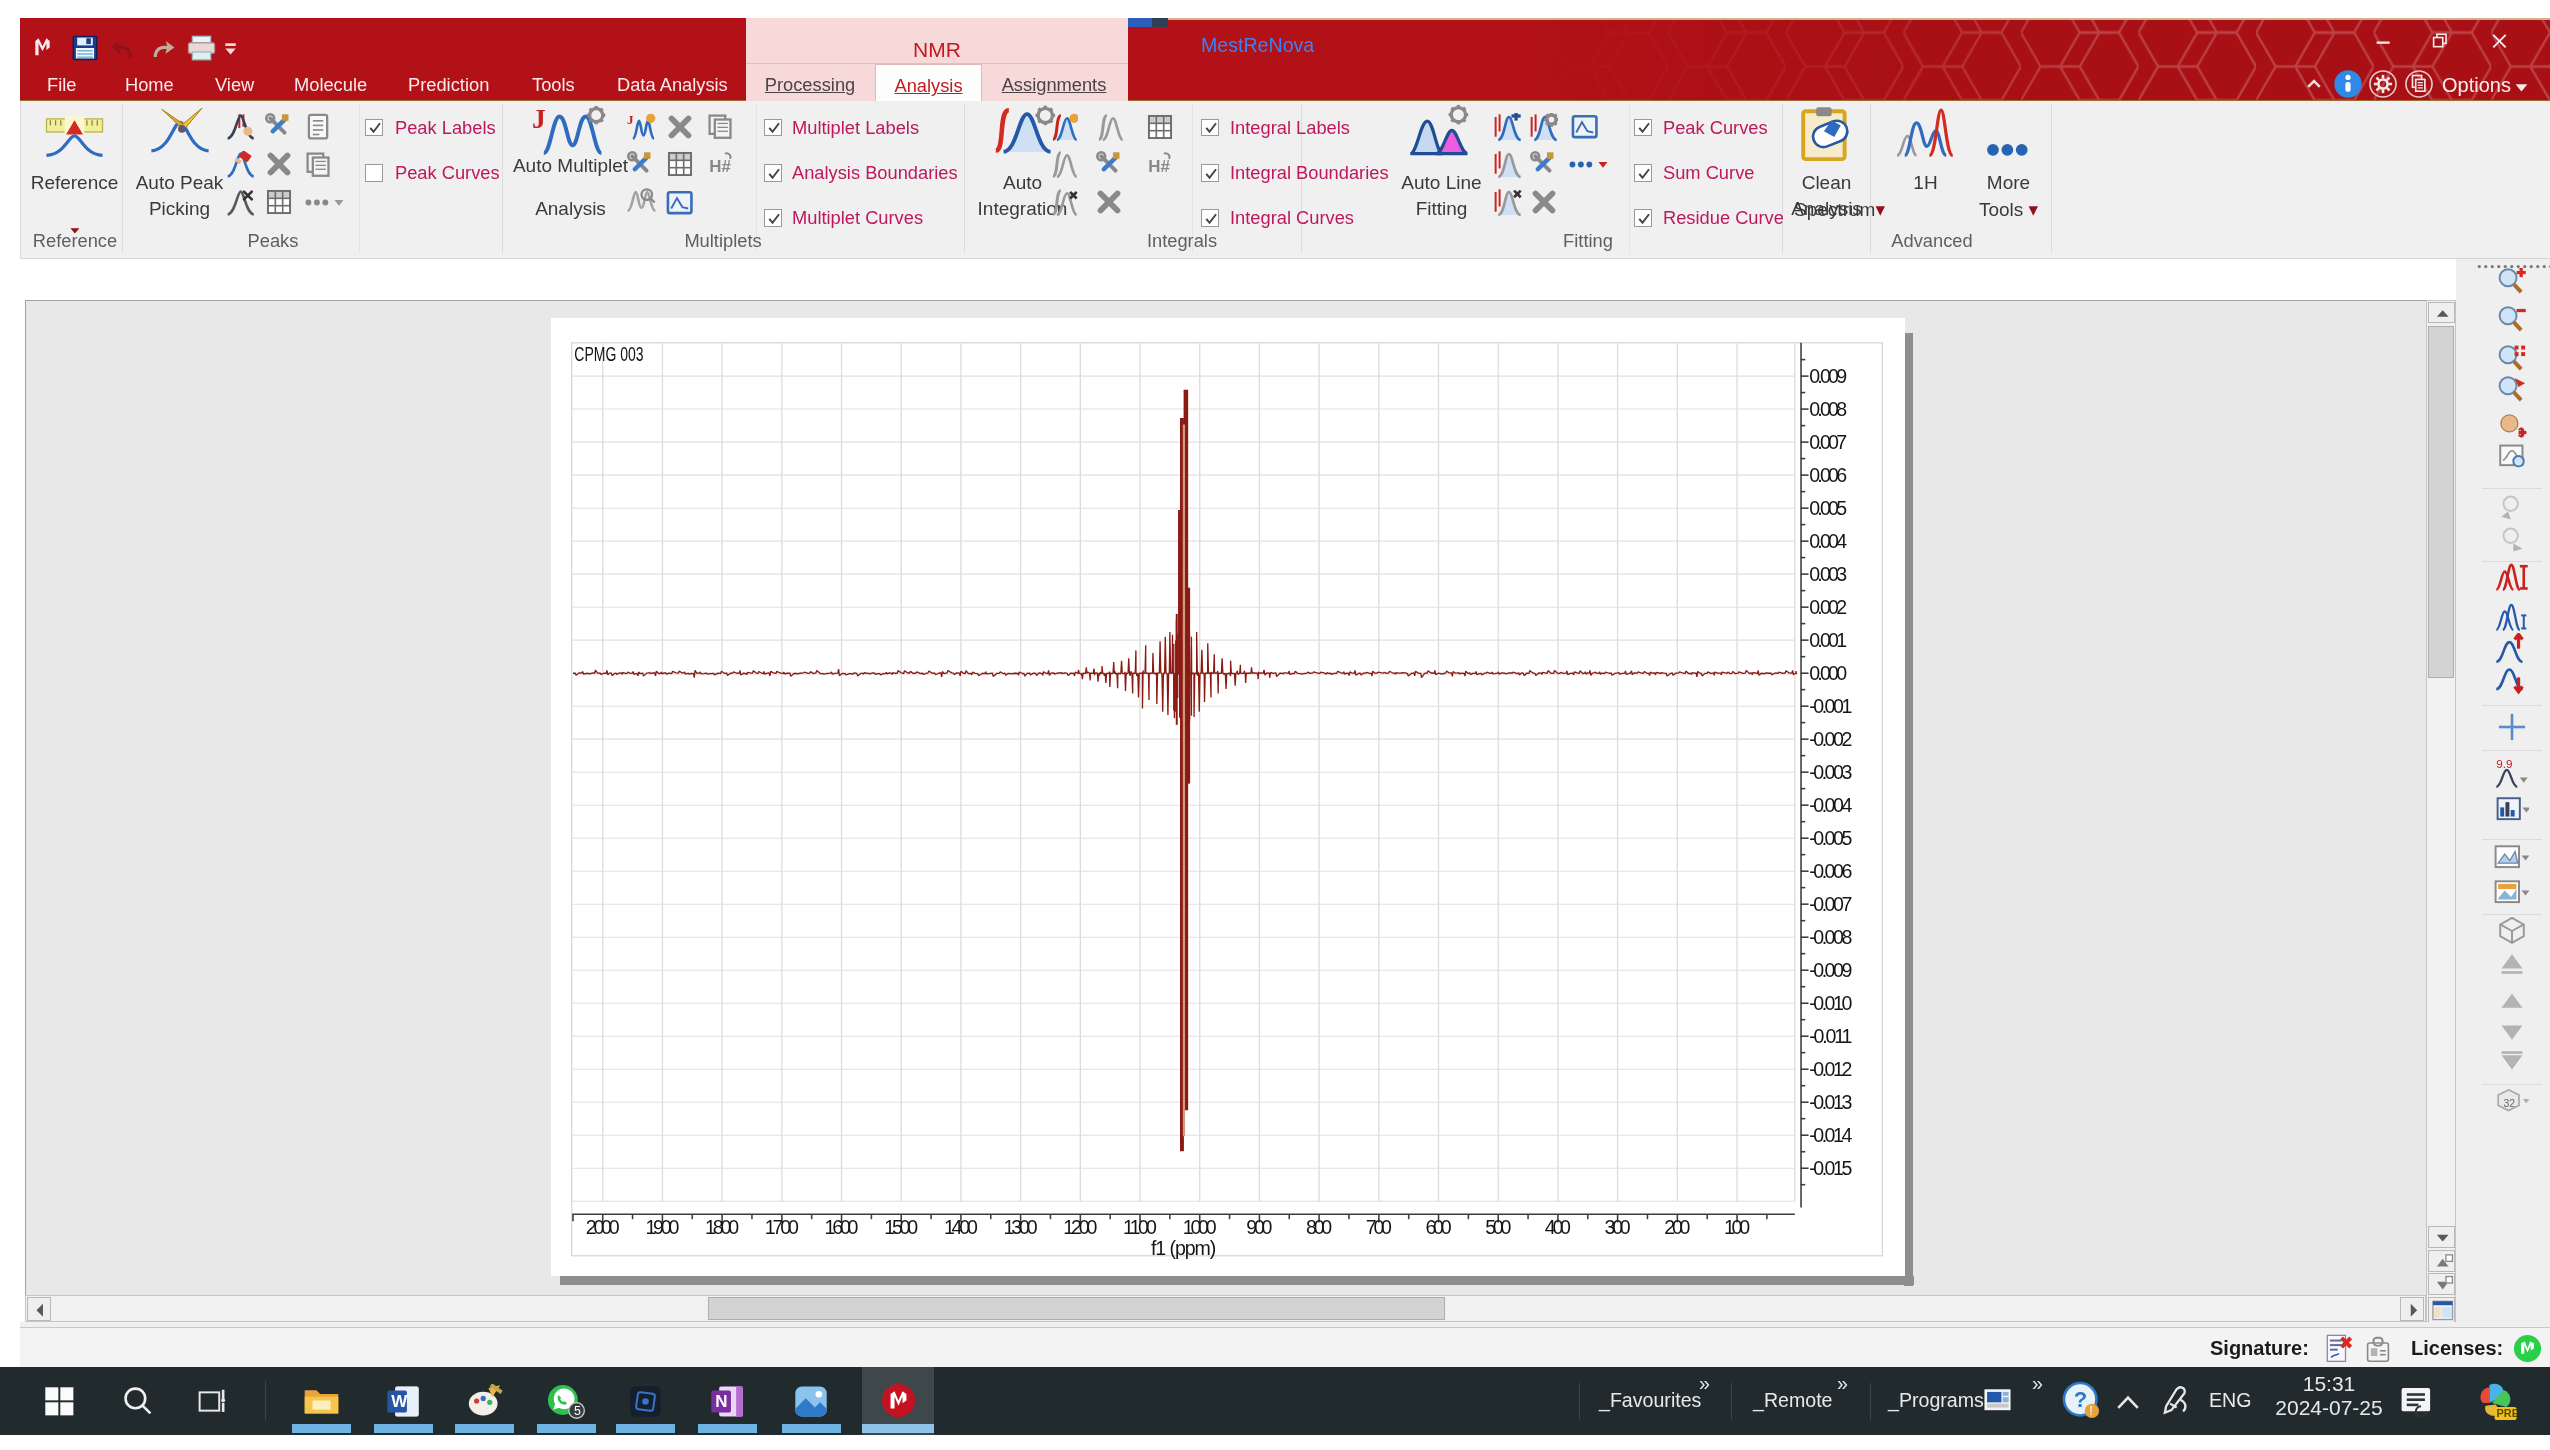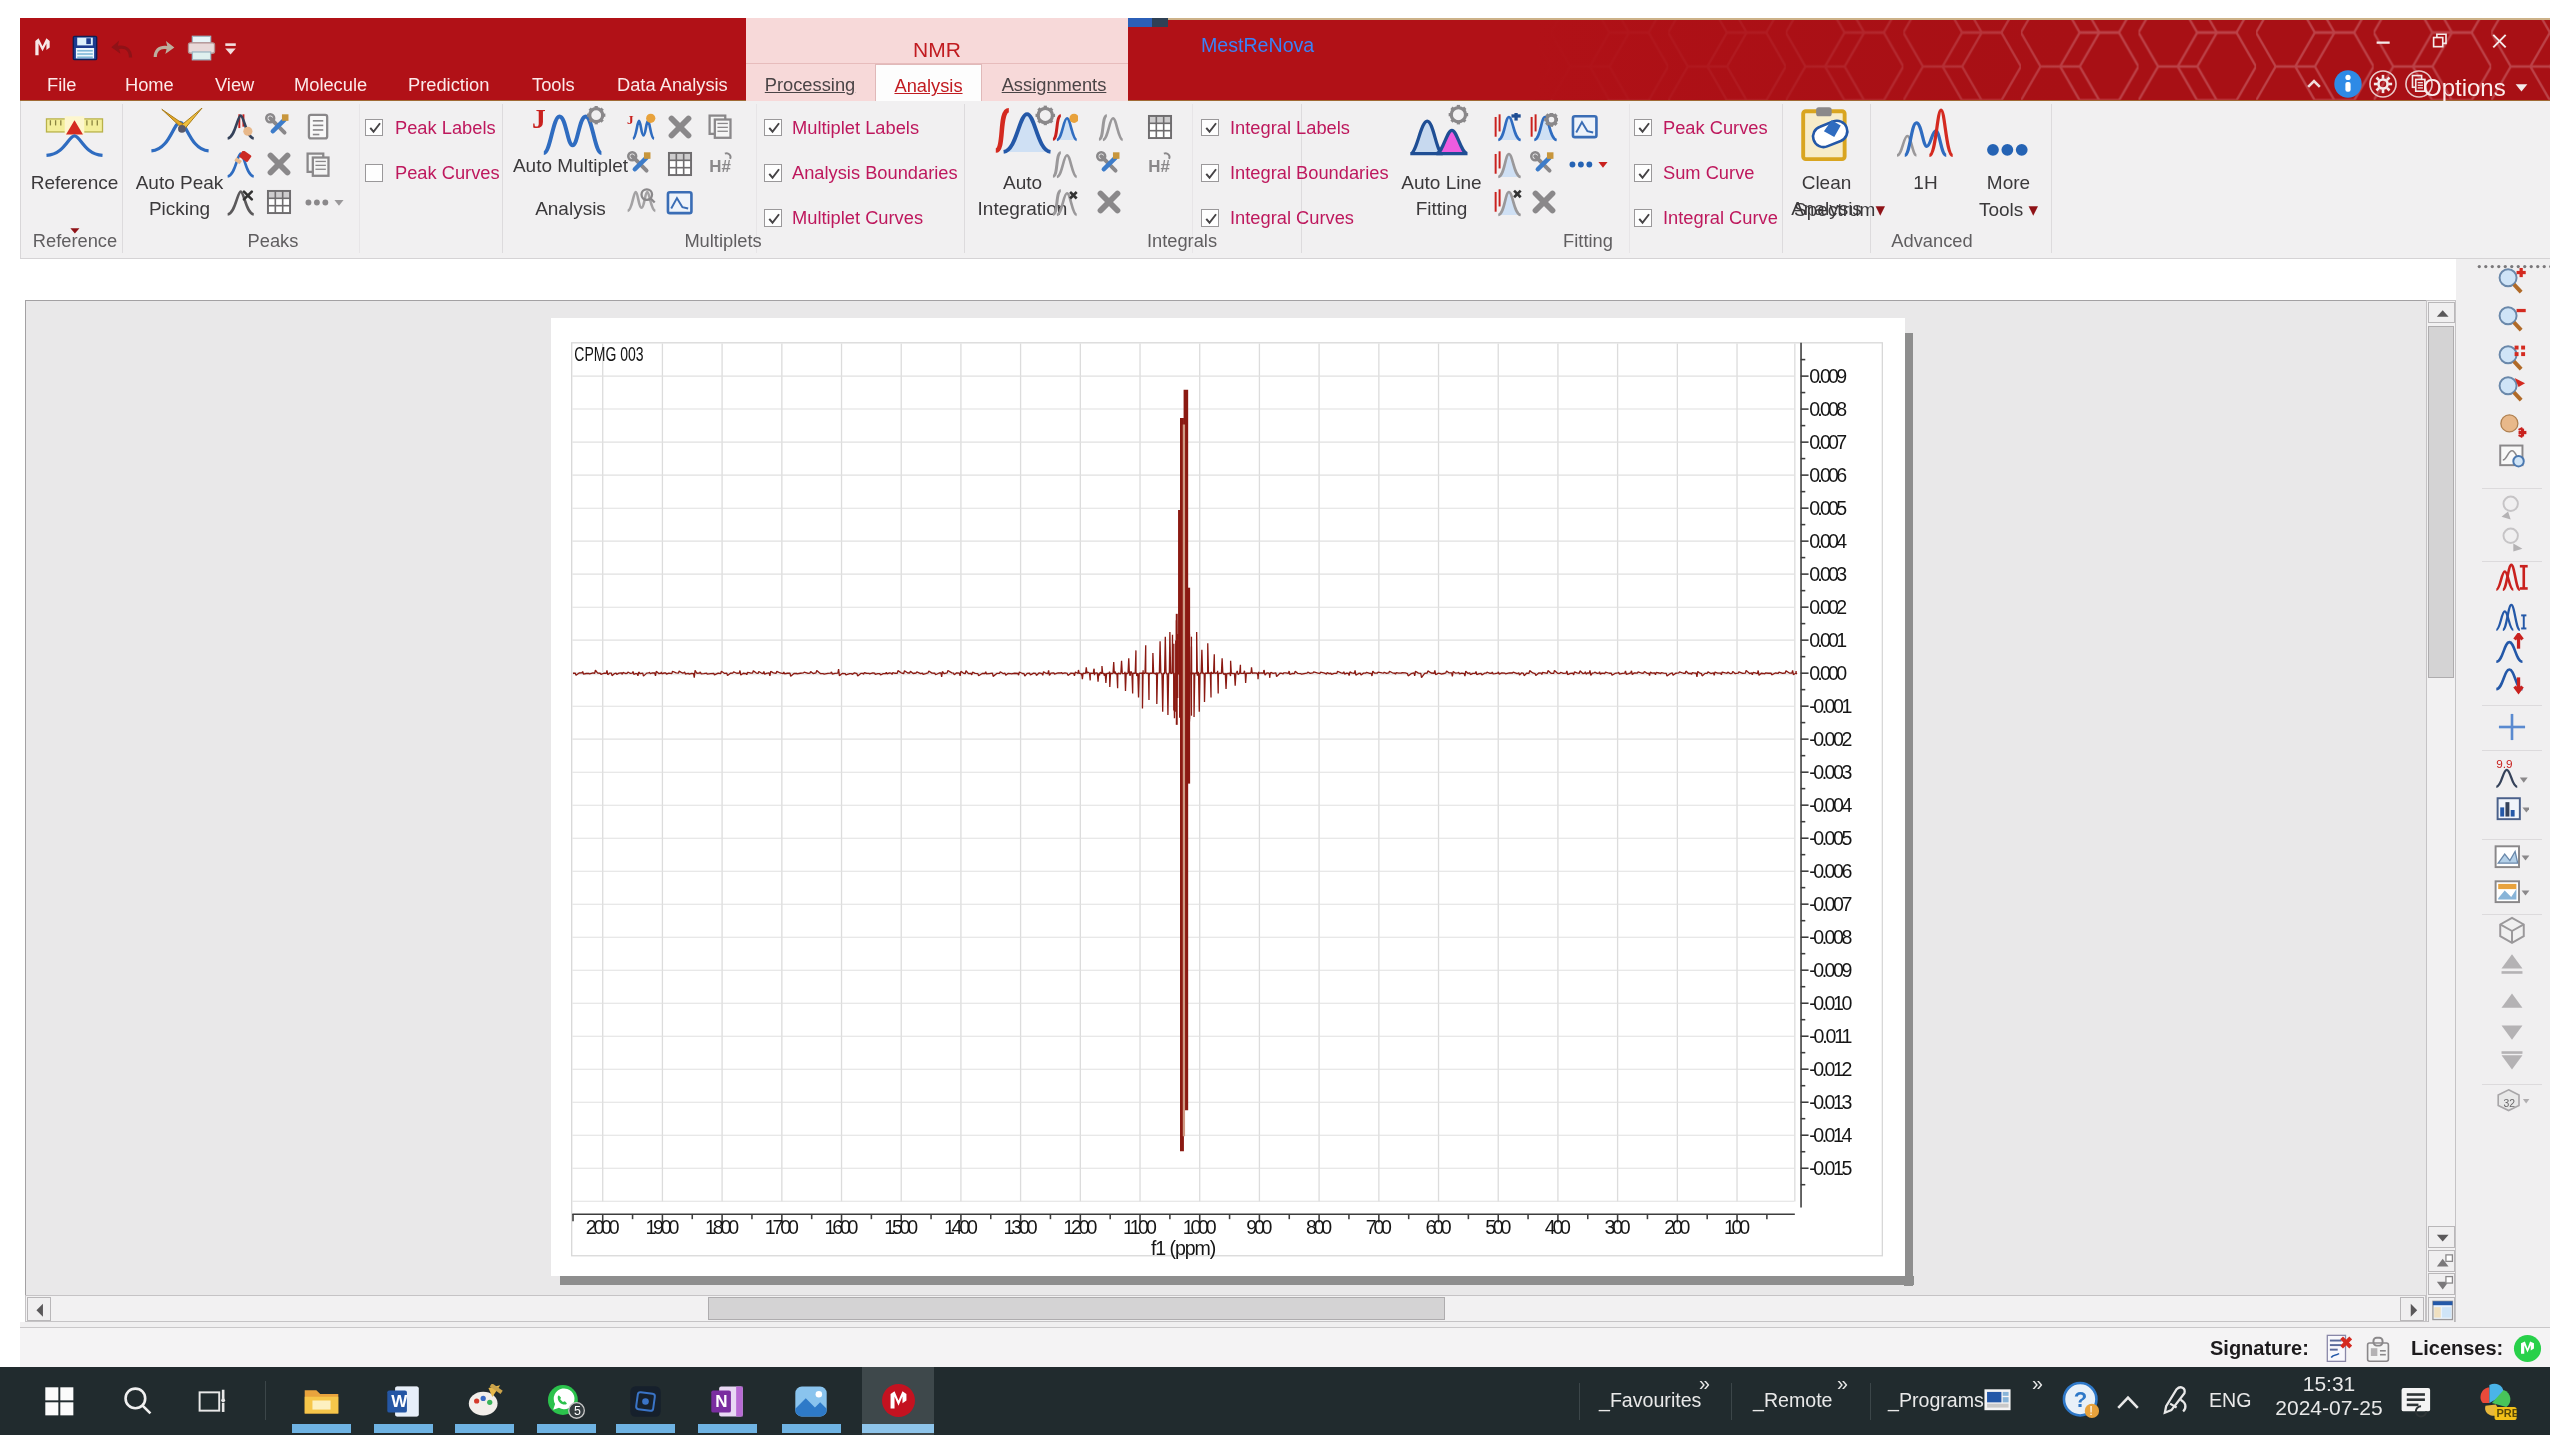--- a/index.html
+++ b/index.html
@@ -174,21 +174,21 @@
       <svg width="30" height="30" style="position:absolute;left:118px;top:51px;" viewBox="0 0 46 46">
         <circle cx="23" cy="23" r="20" fill="none" stroke="#e9c8c8" stroke-width="2.5"></circle>
 <rect x="13" y="10" width="14" height="18" fill="none" stroke="#f4eaea" stroke-width="2.5"></rect>
         <rect x="18" y="16" width="14" height="18" fill="#a50f14" stroke="#f4eaea" stroke-width="2.5"></rect>
         <g stroke="#f4eaea" stroke-width="2">
           <line x1="21" y1="21" x2="29" y2="21"></line>
           <line x1="21" y1="25" x2="29" y2="25"></line>
           <line x1="21" y1="29" x2="29" y2="29"></line>
         </g>
       </svg>
-      <div style="position:absolute;left:137px;top:56px;font-size:24px;color:#fbecec;">Options</div>
+      <div style="position:absolute;left:156px;top:56px;font-size:20px;color:#fbecec;">Options</div>
       <svg width="17" height="17" style="position:absolute;left:227px;top:61px;" viewBox="0 0 26 26">
         <path d="M4 8 L22 8 L13 19 Z" fill="#f4eaea"></path>
       </svg>
     </div>
 
   <div class="abs" id="ribbon">
       <div style="position:absolute;left:101px;top:3.3px;width:1.3px;height:149px;background:#dddbdd;"></div>
       <div style="position:absolute;left:481px;top:3.3px;width:1.3px;height:149px;background:#dddbdd;"></div>
       <div style="position:absolute;left:943px;top:3.3px;width:1.3px;height:149px;background:#dddbdd;"></div>
       <div style="position:absolute;left:1280px;top:3.3px;width:1.3px;height:149px;background:#dddbdd;"></div>
@@ -607,21 +607,21 @@
         <svg width="16.3" height="16.3" viewBox="0 0 25 25">
           <path d="M5 12 L10 18 L20 5" fill="none" stroke="#454345" stroke-width="3"></path>
         </svg>
       </div>
       <div class="cblabel" style="left:1642px;top:61px;">Sum Curve</div>
       <div class="cb" style="left:1613px;top:108px;">
         <svg width="16.3" height="16.3" viewBox="0 0 25 25">
           <path d="M5 12 L10 18 L20 5" fill="none" stroke="#454345" stroke-width="3"></path>
         </svg>
       </div>
-      <div class="cblabel" style="left:1642px;top:106px;">Integral Curve</div>
+      <div class="cblabel" style="left:1642px;top:106px;">Residue Curve</div>
     </div>
   <div class="abs" id="ribbon-bottom"></div>
 
 
   <div class="abs" id="canvas"></div>
   <div class="abs" id="pageshadow-r"></div>
   <div class="abs" id="pageshadow-b"></div>
   <div class="abs" id="page"></div>
   <svg class="abs" id="plot" style="left:551px; top:318px;" width="1354" height="958" viewBox="843 487 2072 1467">
       <rect x="874" y="525" width="2007" height="1398" fill="none" stroke="#d8d8d8" stroke-width="2"></rect>

